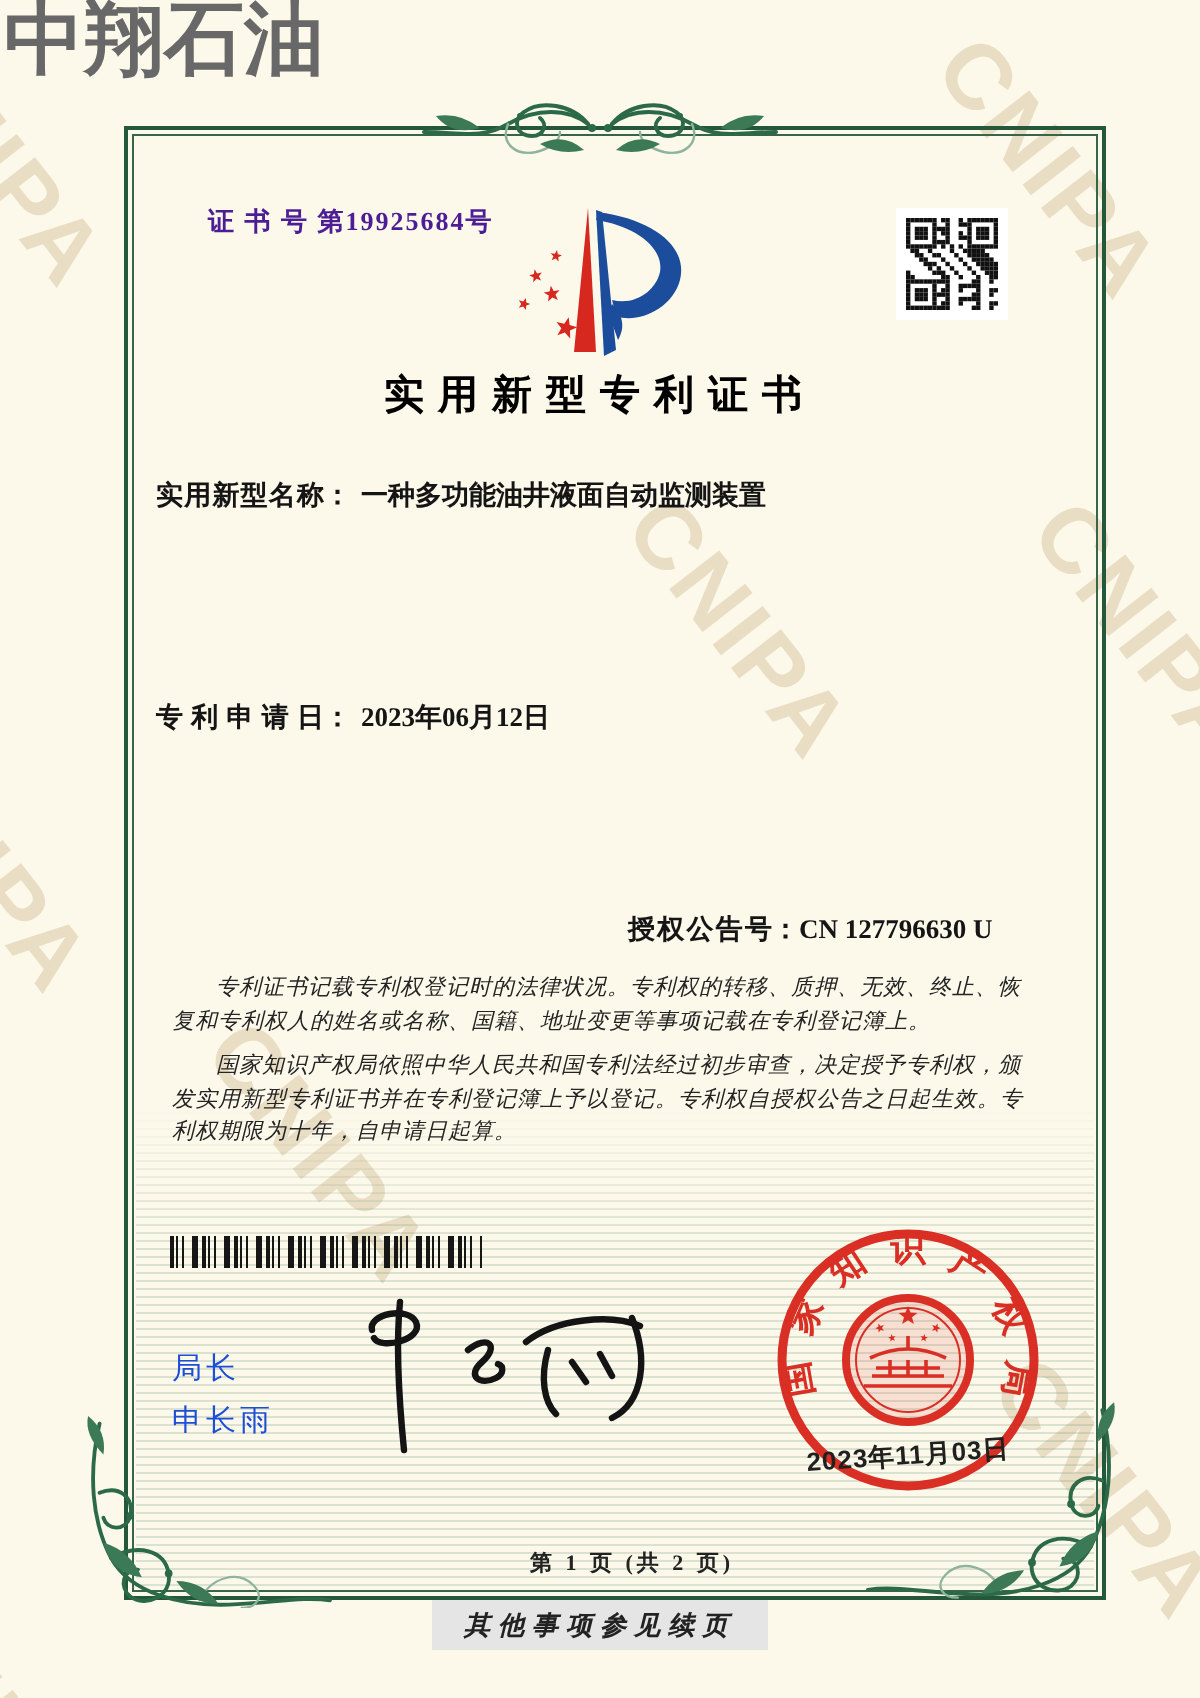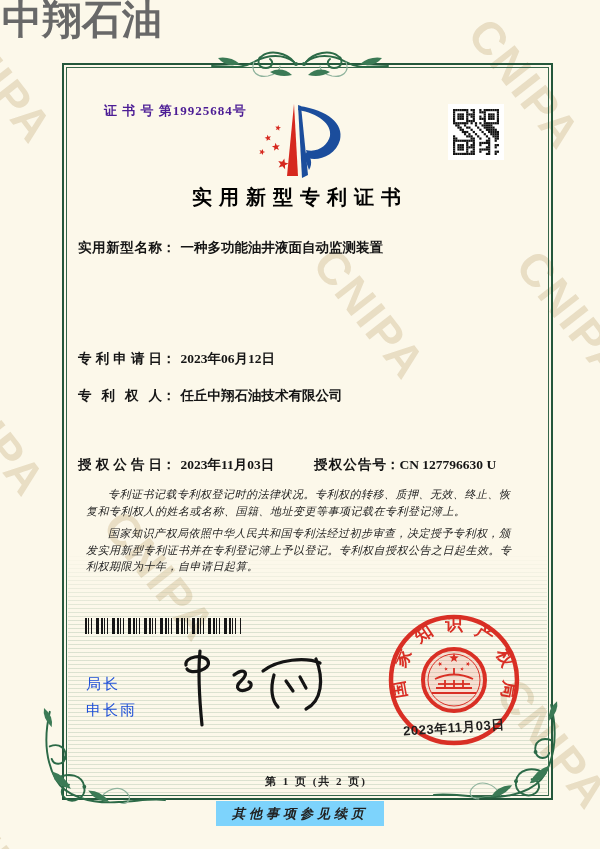--- a/index.html
+++ b/index.html
@@ -49,21 +49,21 @@
   .sig-svg{position:absolute;left:178px;top:645px;z-index:3;}
   .sig-svg path{fill:none;stroke:#141414;stroke-width:3.2;stroke-linecap:round;}
   .seal-svg{position:absolute;left:372px;top:606px;z-index:6;opacity:0.95;}
   .seal-char{font-family:"Liberation Serif","DejaVu Serif",serif;font-weight:700;font-size:17.5px;
              fill:#d8251b;text-anchor:middle;}
   .seal-date{font-family:"Liberation Sans","DejaVu Sans",sans-serif;font-weight:700;font-size:13px;
              fill:#151515;text-anchor:middle;letter-spacing:0.5px;}
   .pagefoot{position:absolute;left:0;top:774px;width:100%;z-index:3;text-align:center;
             font-size:11px;font-weight:600;letter-spacing:2px;color:#222;margin-left:16px;}
   .note{position:absolute;left:0;top:804px;width:100%;z-index:3;text-align:center;}
-  .note span{background:#7dd3fc;padding:5px 16px;font-style:italic;font-weight:600;font-size:13px;
+  .note span{background:#e5e5e5;padding:5px 16px;font-style:italic;font-weight:600;font-size:13px;
              letter-spacing:4px;color:#222;}
   .orn{position:absolute;z-index:5;}
   .orn path.st{fill:none;stroke:#2c6a47;stroke-width:2;stroke-linecap:round;}
   .orn path.lt{fill:none;stroke:#8fb39d;stroke-width:1.2;stroke-linecap:round;}
   .orn path.lf{fill:#3b7a55;stroke:none;}
   .orn circle{fill:#2c6a47;}
 </style>
 </head>
 <body>
 
@@ -336,26 +336,20 @@
   </div>
 
   <div class="title">实用新型专利证书</div>
 
   <div class="row" style="top:239px">
     <span class="flabel">实用新型名称</span><span class="colon">：</span><span class="fvalue">一种多功能油井液面自动监测装置</span>
   </div>
   <div class="row" style="top:350px">
     <span class="flabel">专利申请日</span><span class="colon">：</span><span class="fvalue">2023年06月12日</span>
   </div>
-  <div class="row" style="top:387px">
-    <span class="flabel">专利权人</span><span class="colon">：</span><span class="fvalue">任丘中翔石油技术有限公司</span>
-  </div>
-  <div class="row" style="top:456px">
-    <span class="flabel">授权公告日</span><span class="colon">：</span><span class="fvalue">2023年11月03日</span>
-  </div>
   <div class="grant2">
     <span class="flabel">授权公告号</span><span class="colon">：</span><span class="fvalue">CN 127796630 U</span>
   </div>
 
   <div class="paras">
     <p>专利证书记载专利权登记时的法律状况。专利权的转移、质押、无效、终止、恢复和专利权人的姓名或名称、国籍、地址变更等事项记载在专利登记簿上。</p>
     <p>国家知识产权局依照中华人民共和国专利法经过初步审查，决定授予专利权，颁发实用新型专利证书并在专利登记簿上予以登记。专利权自授权公告之日起生效。专利权期限为十年，自申请日起算。</p>
   </div>
 
   <div class="barcode"></div>

